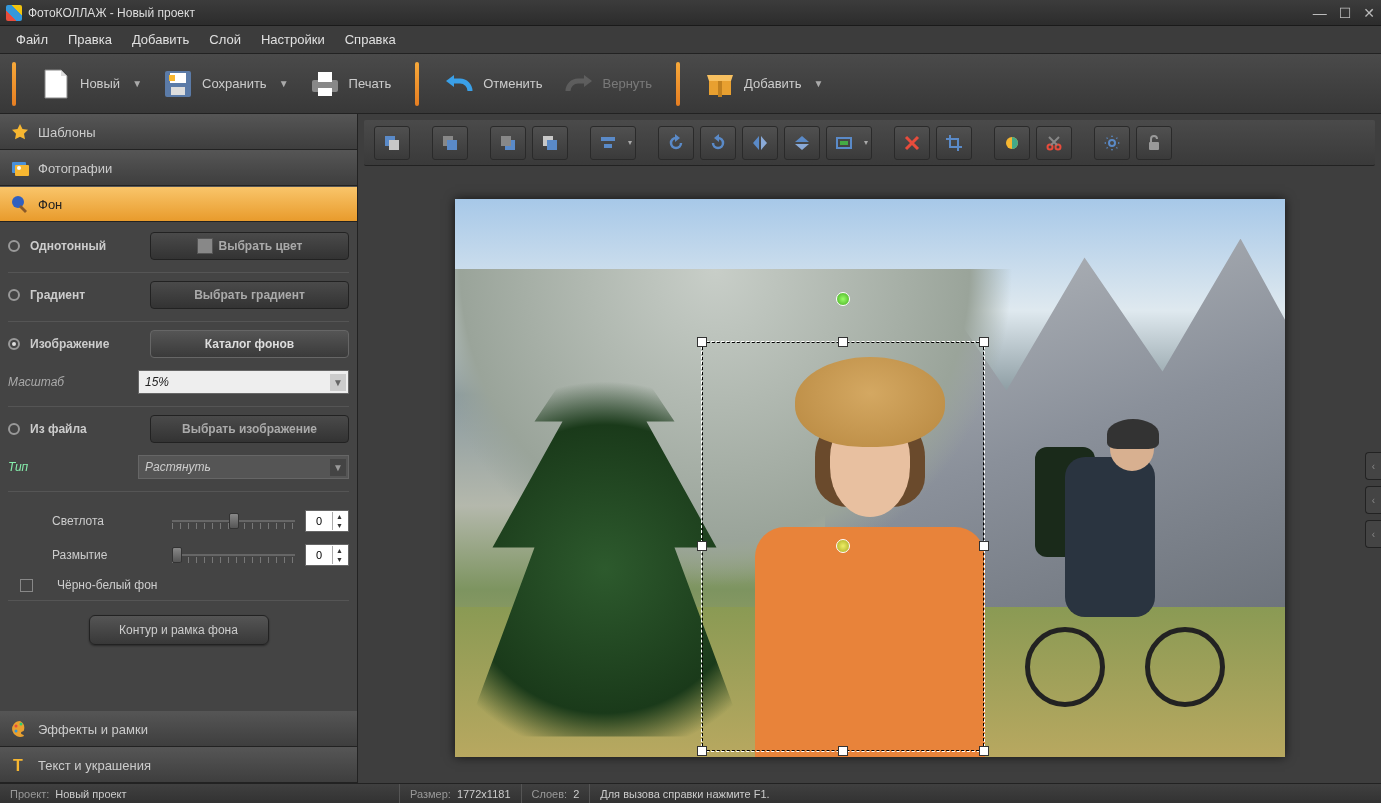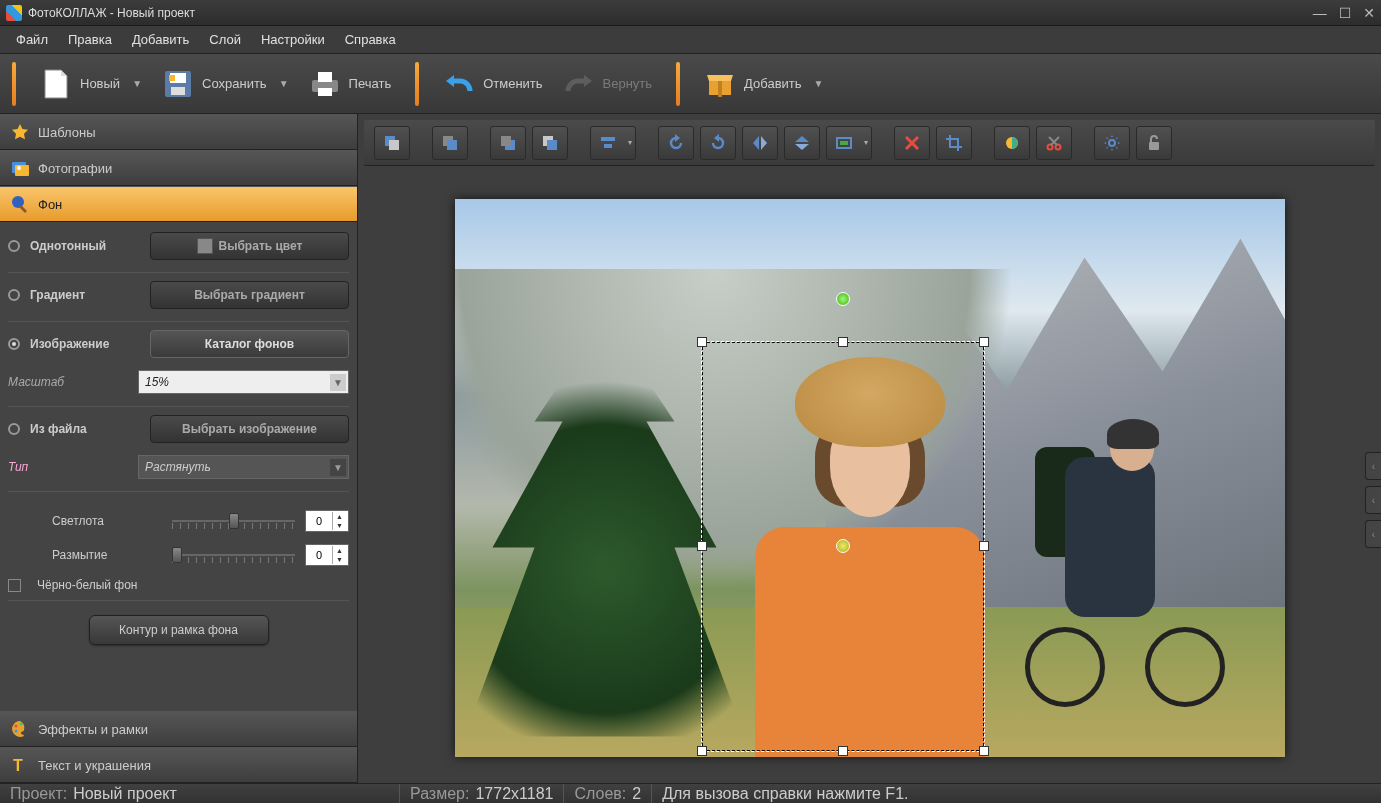--- a/index.html
+++ b/index.html
@@ -58,21 +58,21 @@
 .slider-row { display: flex; align-items: center; gap: 10px; margin-bottom: 12px; margin-left: 44px; }
 .slider-row .lbl { width: 110px; }
 .slider { flex: 1; height: 20px; position: relative; }
 .slider .track { position: absolute; top: 9px; left: 0; right: 0; height: 2px; background: #666; }
 .slider .ticks { position: absolute; top: 12px; left: 0; right: 0; height: 6px; background-image: repeating-linear-gradient(90deg, #777 0 1px, transparent 1px 8px); }
 .slider .thumb { position: absolute; top: 2px; width: 10px; height: 16px; background: linear-gradient(#888,#555); border: 1px solid #333; border-radius: 2px; cursor: pointer; }
 .spin { width: 44px; height: 22px; background: #fff; border: 1px solid #666; display: flex; align-items: center; }
 .spin input { width: 26px; border: none; text-align: center; font-size: 11px; outline: none; }
 .spin .arrs { width: 14px; display: flex; flex-direction: column; font-size: 7px; line-height: 9px; text-align: center; color: #333; cursor: pointer; border-left: 1px solid #aaa; }
 
-.chk-row { display: flex; align-items: center; gap: 16px; margin: 8px 0; }
+.chk-row { display: flex; align-items: center; gap: 24px; margin: 8px 12px; }
 .chk { width: 13px; height: 13px; border: 1px solid #888; background: #444; cursor: pointer; }
 
 .big-btn { width: 180px; height: 30px; margin: 14px auto; display: flex; align-items: center; justify-content: center; background: linear-gradient(#555,#383838); border: 1px solid #222; border-radius: 6px; cursor: pointer; font-size: 12px; box-shadow: 0 1px 2px #0006; }
 
 
 .canvas-area { flex: 1; background: #3e3e3e; display: flex; flex-direction: column; }
 .canvas-toolbar { height: 46px; background: linear-gradient(#4a4a4a,#3a3a3a); display: flex; align-items: center; padding: 0 10px; gap: 6px; border-bottom: 1px solid #222; margin: 6px; border-radius: 2px; }
 .ct-btn { width: 36px; height: 34px; background: linear-gradient(#505050,#3a3a3a); border: 1px solid #2a2a2a; border-radius: 3px; display: flex; align-items: center; justify-content: center; cursor: pointer; font-size: 16px; color: #bbd; position: relative; }
 .ct-btn.wdd { width: 46px; padding-right: 10px; }
 .ct-btn.wdd::after { content: "▾"; position: absolute; right: 3px; font-size: 8px; color: #aaa; }
@@ -109,21 +109,21 @@
 .sel .h.ml { top: calc(50% - 5px); left: -5px; } .sel .h.mr { top: calc(50% - 5px); right: -5px; }
 .sel .h.bl { bottom: -5px; left: -5px; } .sel .h.bm { bottom: -5px; left: calc(50% - 5px); } .sel .h.br { bottom: -5px; right: -5px; }
 .sel .rot { position: absolute; top: -50px; left: calc(50% - 7px); width: 14px; height: 14px; background: radial-gradient(#9f6,#4a2); border-radius: 50%; border: 1px solid #fff; }
 .sel .ctr { position: absolute; top: calc(50% - 7px); left: calc(50% - 7px); width: 14px; height: 14px; background: radial-gradient(#ee6,#aa2); border-radius: 50%; border: 1px solid #fff; }
 
 
 .sidetabs { position: absolute; right: 0; top: 280px; display: flex; flex-direction: column; gap: 6px; }
 .sidetab { width: 16px; height: 28px; background: #444; border: 1px solid #222; border-right: none; border-radius: 4px 0 0 4px; cursor: pointer; display: flex; align-items: center; justify-content: center; font-size: 10px; color: #888; }
 
 
-.statusbar { height: 20px; background: linear-gradient(#404040,#323232); display: flex; align-items: center; font-size: 16px; border-top: 1px solid #222; }
+.statusbar { height: 20px; background: linear-gradient(#404040,#323232); display: flex; align-items: center; font-size: 11px; border-top: 1px solid #222; }
 .sb-cell { padding: 0 10px; border-right: 1px solid #555; height: 100%; display: flex; align-items: center; gap: 6px; }
 .sb-cell .k { color: #999; }
 
 
 svg { display: block; }
 </style>
 </head>
 <body>
 
 <div class="titlebar">
@@ -283,21 +283,21 @@
       </div>
       <div class="divider"></div>
       <div class="radio-row">
         <span class="radio"></span>
         <span class="radio-lbl">Из файла</span>
         <div class="side-btn">
           <span>Выбрать изображение</span>
         </div>
       </div>
       <div class="lbl-row">
-        <span class="lbl" style="color:#f9a8d4">Тип</span>
+        <span class="lbl" style="color:#86efac">Тип</span>
         <div class="select dark">
           <span>Растянуть</span>
           <span class="arr">▼</span>
         </div>
       </div>
       <div class="divider"></div>
       <div style="height:10px"></div>
       <div class="slider-row">
         <span class="lbl">Светлота</span>
         <div class="slider">

